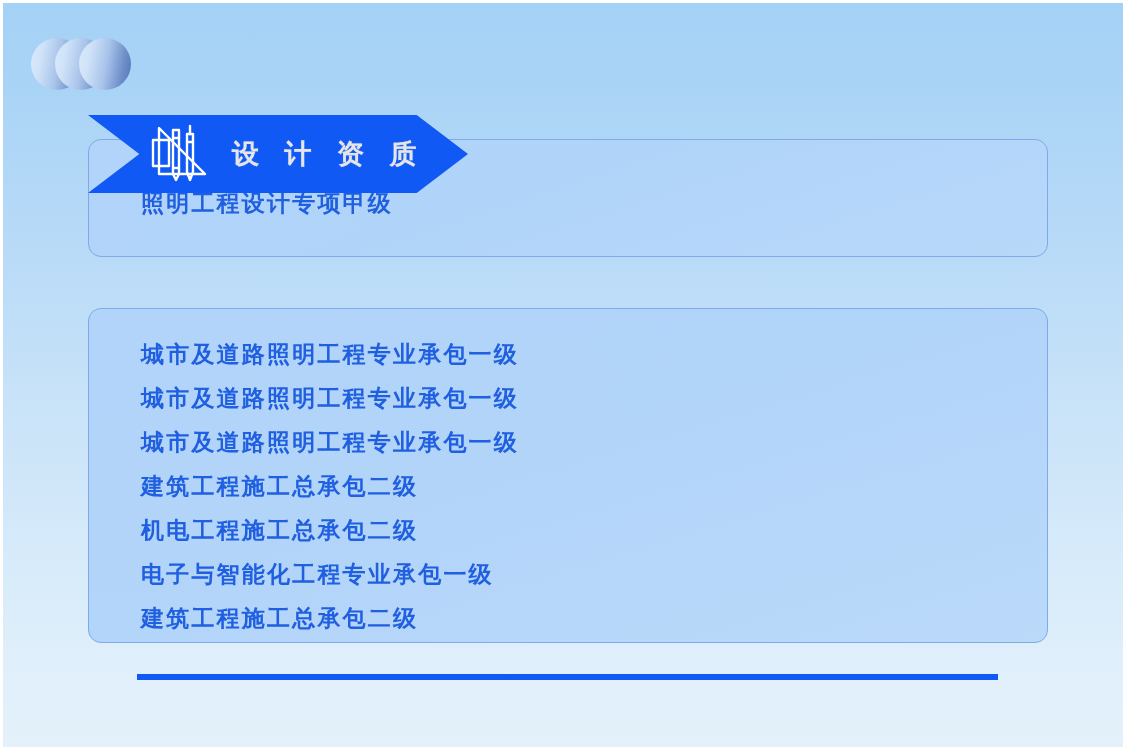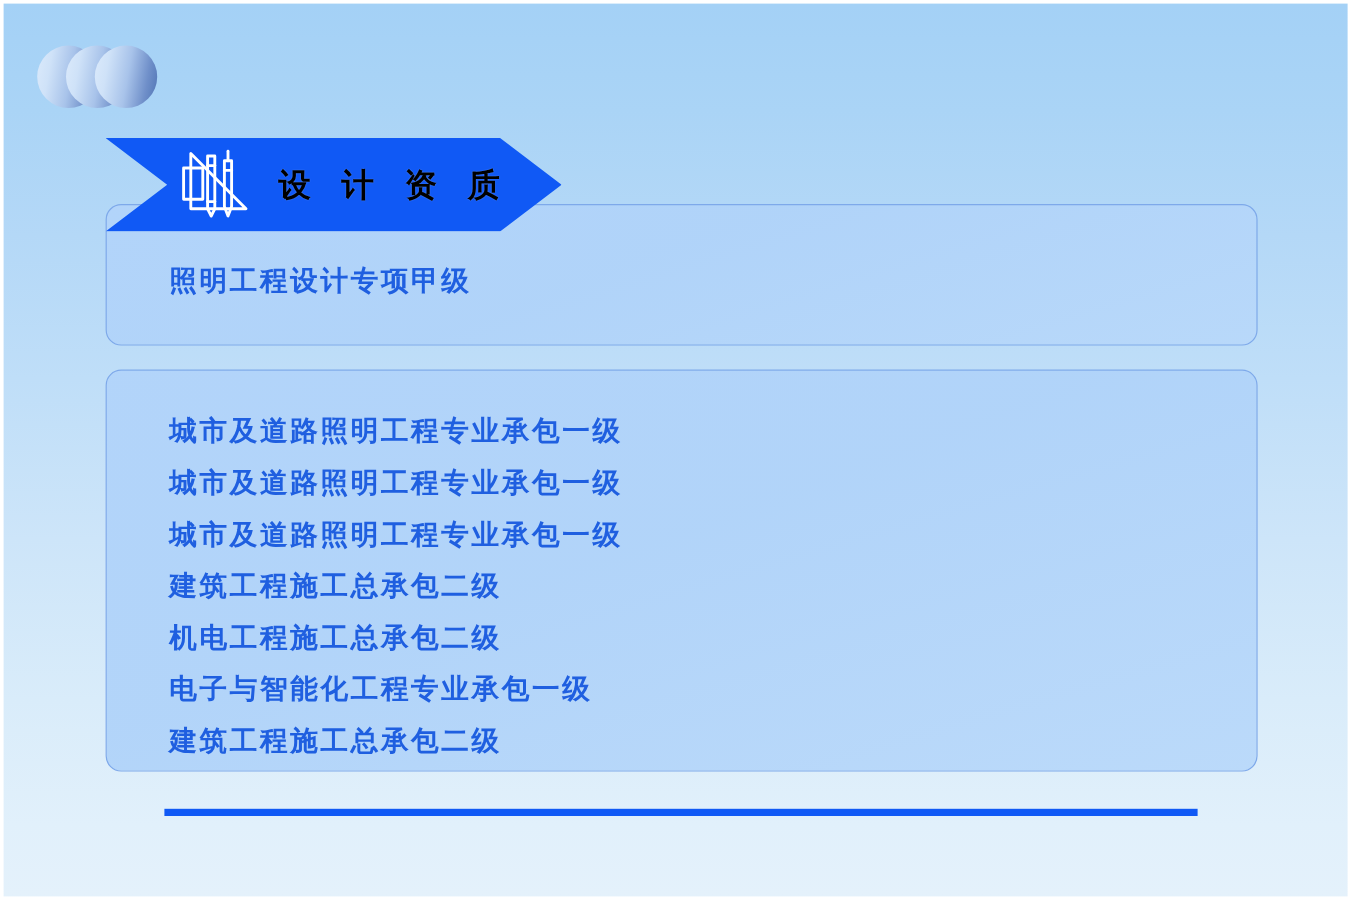--- a/index.html
+++ b/index.html
@@ -70,21 +70,21 @@
     border-radius: 13px;
     background: linear-gradient(160deg,
         rgba(178,212,250,0.98) 0%,
         rgba(176,211,249,0.95) 45%,
         rgba(184,216,250,0.92) 100%);
     box-sizing: border-box;
   }
 
   
   .sec-design { left: 85px; top: 112px; width: 980px; height: 160px; }
-  .sec-design .card { top: 55px; height: 118px; }
+  .sec-design .card { top: 24px; height: 118px; }
 
   
   .sec-build { left: 85px; top: 267px; width: 980px; height: 410px; }
   .sec-build .card { top: 38px; height: 335px; }
 
   
   .banner {
     position: absolute;
     left: 0px;
     top: 0px;
@@ -99,21 +99,21 @@
   .banner .bn-icon {
     width: 76px;
     height: 70px;
     margin-left: 54px;
     flex: 0 0 auto;
     display: flex;
     align-items: center;
     justify-content: center;
   }
   .banner .bn-title {
-    color: #000000;
+    color: #e5e5e5;
     font-size: 27px;
     font-weight: bold;
     letter-spacing: 9px;
     margin-left: 14px;
     white-space: nowrap;
     text-shadow: 0 0 1px rgba(255,255,255,0.4);
   }
 
   
   .card-inner {
@@ -122,21 +122,21 @@
     top: 0;
     width: 100%;
     height: 100%;
     box-sizing: border-box;
     padding: 0 0 0 52px;
     display: flex;
     flex-direction: column;
     justify-content: center;
   }
   .sec-design .card-inner { padding-top: 10px; }
-  .sec-build  .card-inner { justify-content: center; padding-top: 26px; }
+  .sec-build  .card-inner { justify-content: space-between; padding-top: 26px; font-family: Liberation Mono, monospace; }
 
   .qual-line {
     color: #1f5fe0;
     font-size: 23px;
     font-weight: bold;
     letter-spacing: 2.2px;
     line-height: 43px;
     white-space: nowrap;
   }
   .sec-design .qual-line { font-size: 23px; }

